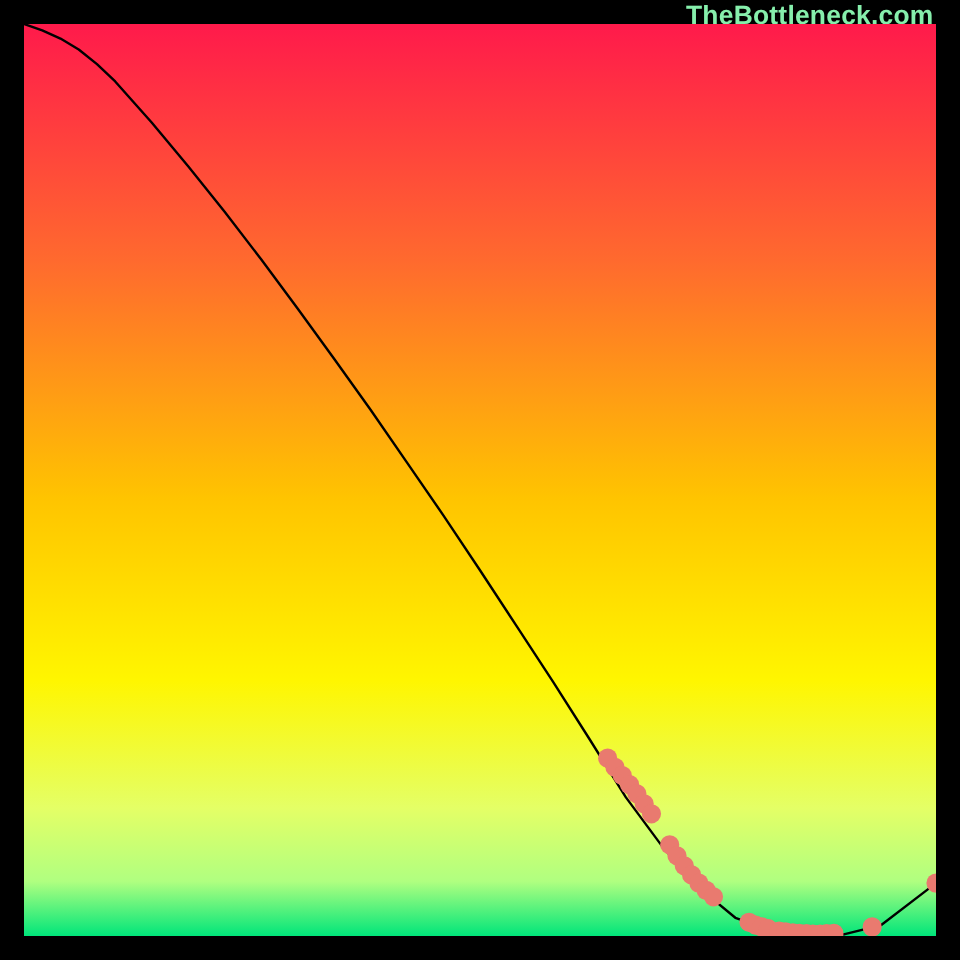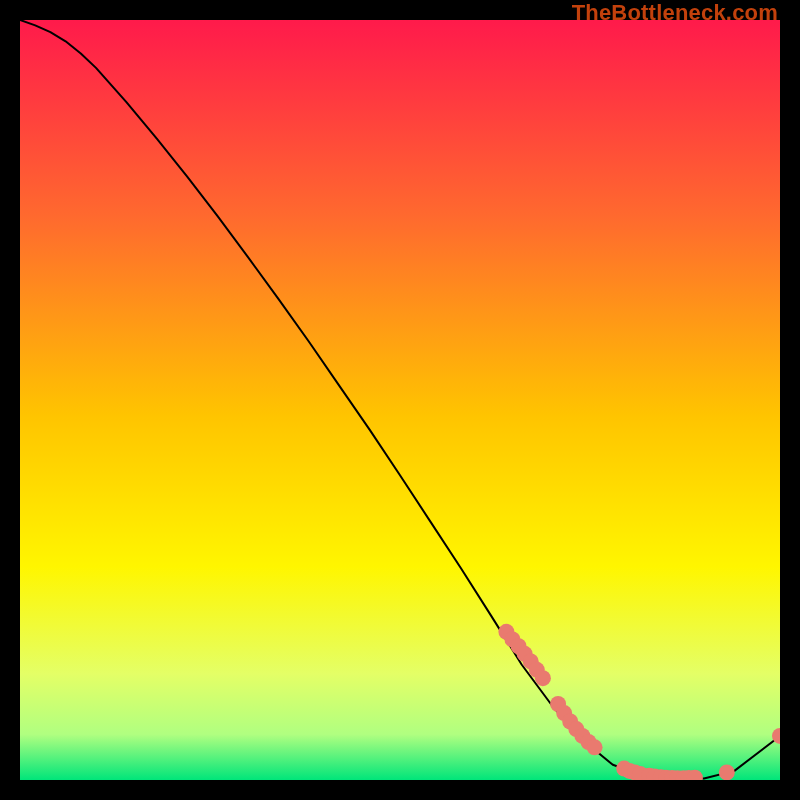--- a/index.html
+++ b/index.html
@@ -22,21 +22,21 @@
     width: 760px;
     height: 760px;
   }
   .watermark {
     position: absolute;
     top: 0px;
     right: 22px;
     font-family: Arial, Helvetica, sans-serif;
     font-size: 22px;
     font-weight: 600;
-    color: #c2410c;
+    color: #86efac;
     letter-spacing: 0.2px;
   }
   svg { display: block; }
 </style>
 </head>
 <body>
 
 <div class="chart-wrap">
   <div class="watermark">TheBottleneck.com</div>
   <div class="plot-area">

